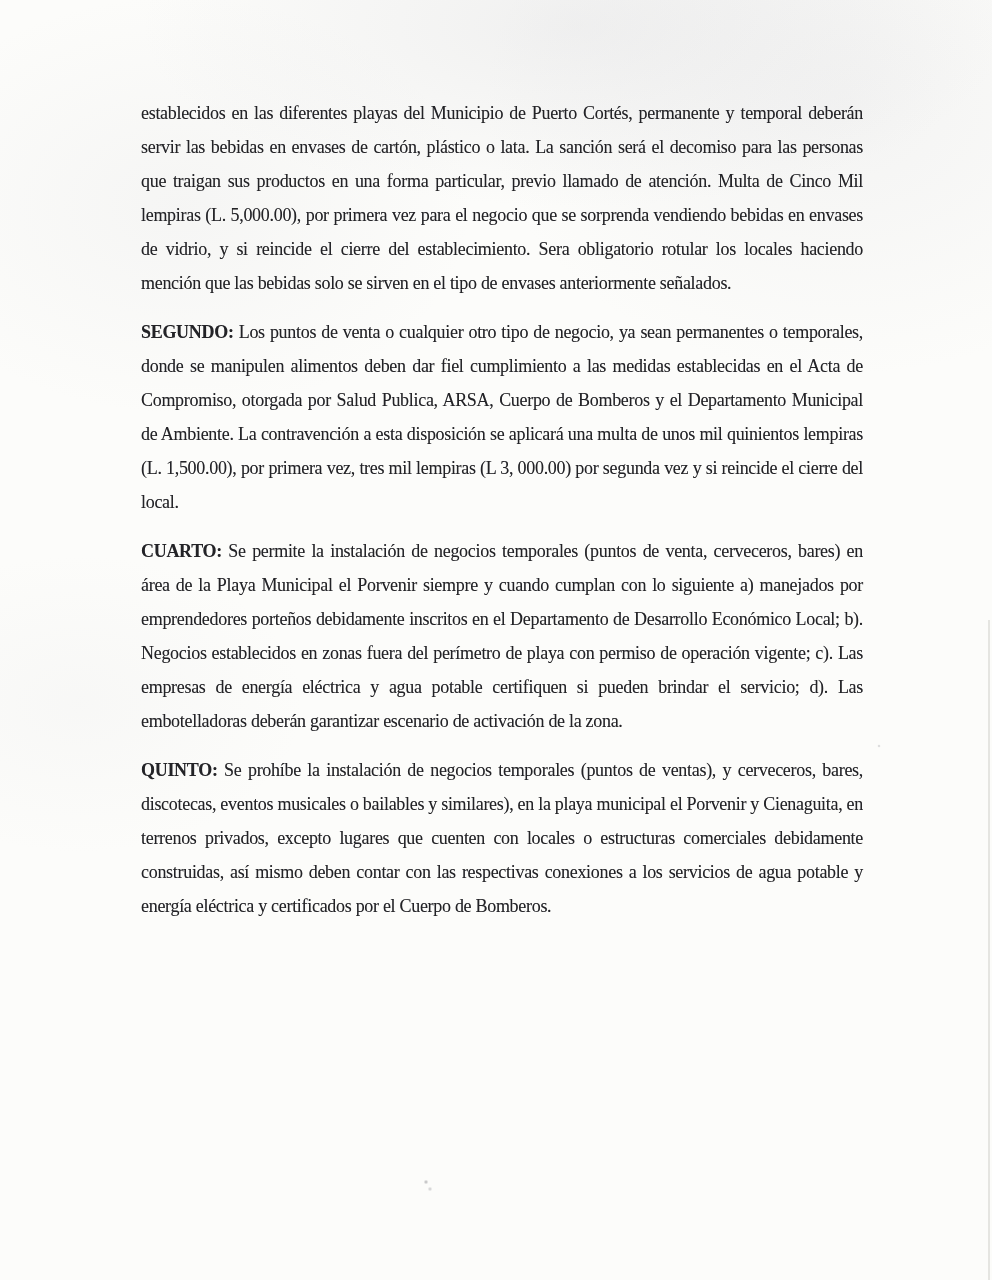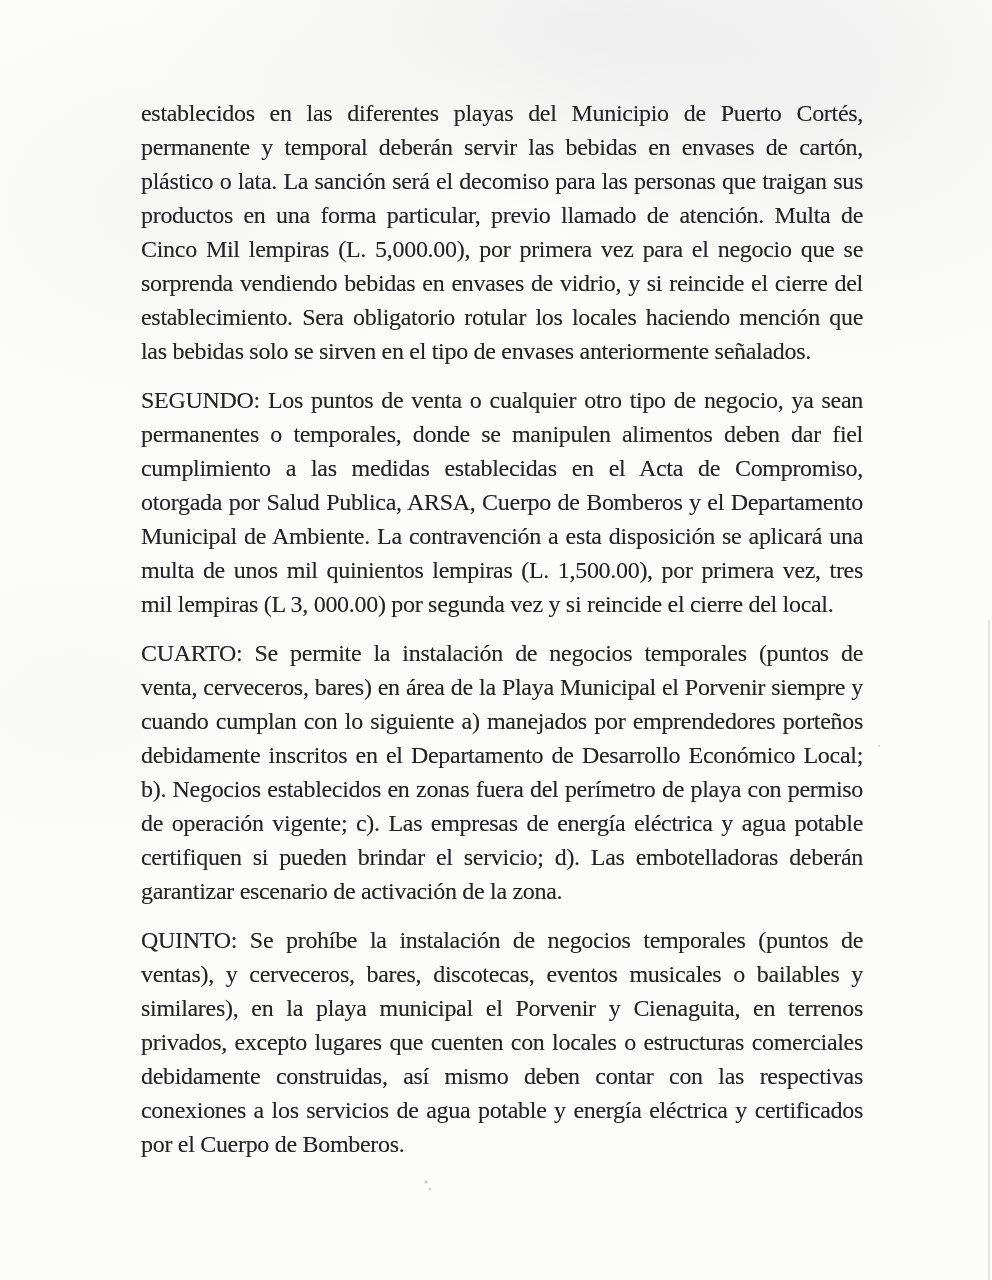--- a/index.html
+++ b/index.html
@@ -18,31 +18,31 @@
       radial-gradient(ellipse 500px 380px at 85% 8%, rgba(200,200,206,0.16), transparent 72%),
       radial-gradient(ellipse 300px 200px at 8% 55%, rgba(210,210,214,0.10), transparent 75%);
     font-family: "Liberation Serif", "DejaVu Serif", serif;
     color: #232327;
   }
   .doc {
     position: absolute;
     top: 96px;
     left: 141px;
     width: 722px;
-    font-size: 24px;
+    font-size: 18px;
     line-height: 34px;
     letter-spacing: -0.3px;
     text-align: justify;
     text-shadow: 0 0 0.6px rgba(45,45,50,0.35);
   }
   .doc p {
     margin: 0 0 15px 0;
   }
   .lead {
-    font-weight: normal;
+    font-weight: bold;
   }
   .artifact {
     position: absolute;
     pointer-events: none;
   }
   .smudge {
     left: 420px;
     top: 1178px;
     width: 16px;
     height: 16px;

